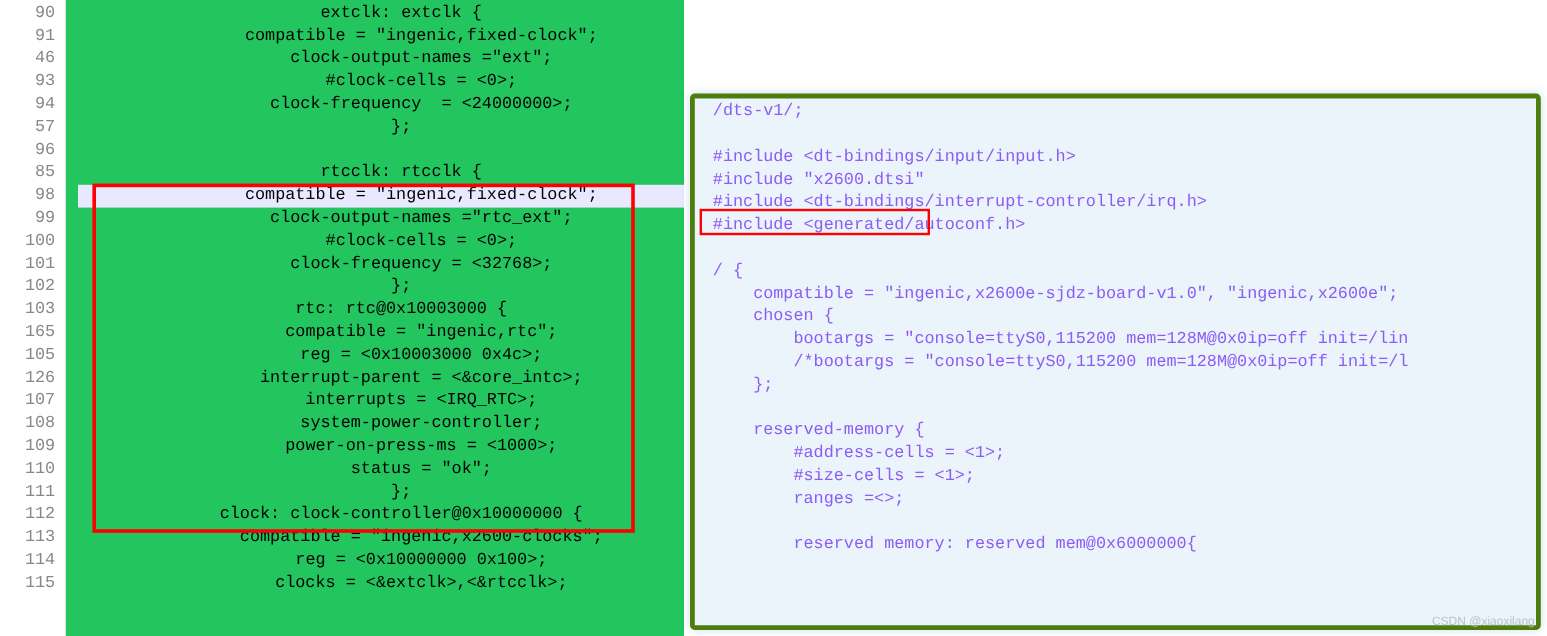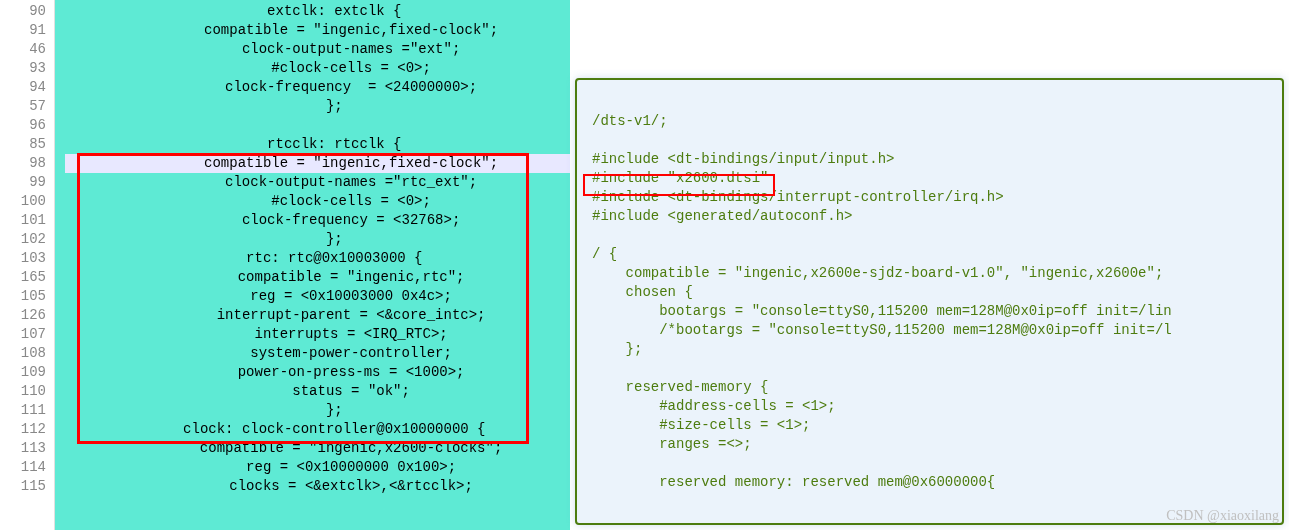--- a/index.html
+++ b/index.html
@@ -12,21 +12,21 @@
       overflow: hidden;
       position: relative;
     }
     .editor-container {
       display: flex;
       height: 100%;
     }
     .left-pane {
       width: 570px;
       display: flex;
-      background: #5eead4;
+      background: #22c55e;
       position: relative;
     }
     .gutter {
       width: 55px;
       background: #fff;
       border-right: 1px solid #e0e0e0;
       text-align: right;
       padding-right: 8px;
       padding-top: 2px;
       color: #888;
@@ -61,26 +61,26 @@
     }
     .red-box-left {
       left: 77px;
       top: 153px;
       width: 452px;
       height: 291px;
     }
     .right-pane {
       flex: 1;
       background: #ebf3fb;
-      border: 2px solid #4d7c0f;
+      border: 4px solid #4d7c0f;
       border-radius: 4px;
       margin: 78px 5px 5px 5px;
-      padding: 32px 0 0 15px;
+      padding: 2px 0 0 15px;
       white-space: pre;
-      color: #4d7c0f;
+      color: #8b5cf6;
       box-shadow: 0 0 8px rgba(100,150,200,0.3);
       position: relative;
       overflow: hidden;
     }
     .right-line {
       height: 19px;
       line-height: 19px;
     }
     .red-box-right {
       left: 583px;
@@ -90,22 +90,22 @@
       position: absolute;
       border: 2px solid #ff0000;
       pointer-events: none;
       z-index: 10;
     }
     .watermark {
       position: absolute;
       bottom: 6px;
       right: 10px;
       color: #c0c0c0;
-      font-family: Liberation Serif, serif;
-      font-size: 14px;
+      font-family: Liberation Sans, sans-serif;
+      font-size: 10px;
       z-index: 20;
     }
   </style>
 </head>
 <body>
 
 <div class="editor-container">
   <div class="left-pane">
     <div class="gutter" id="gutter">
         <div class="gutter-line">90</div>

